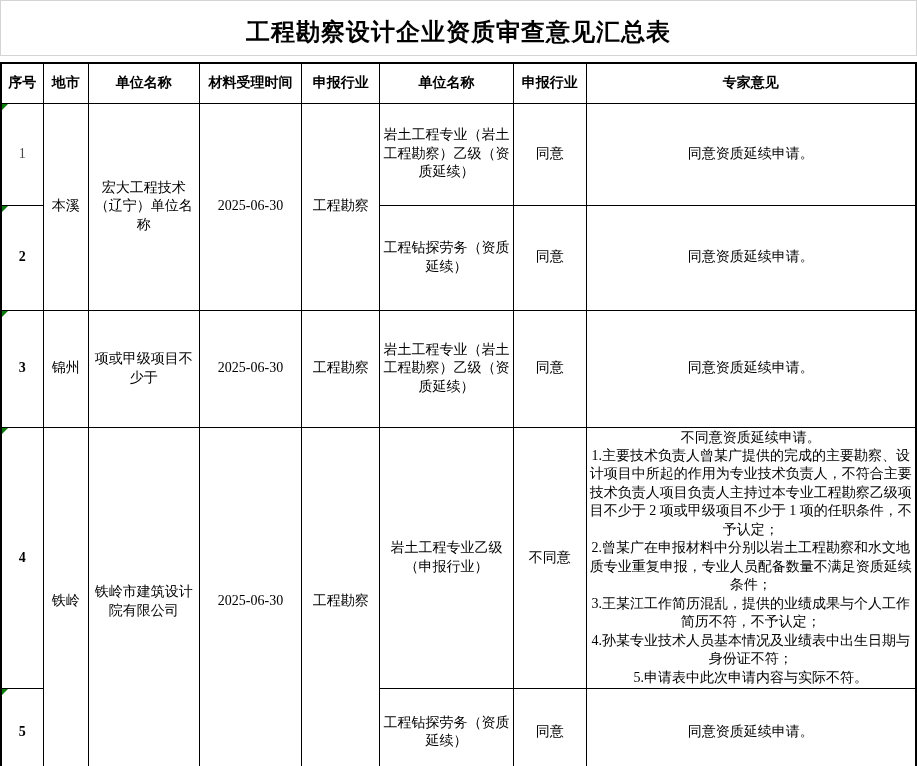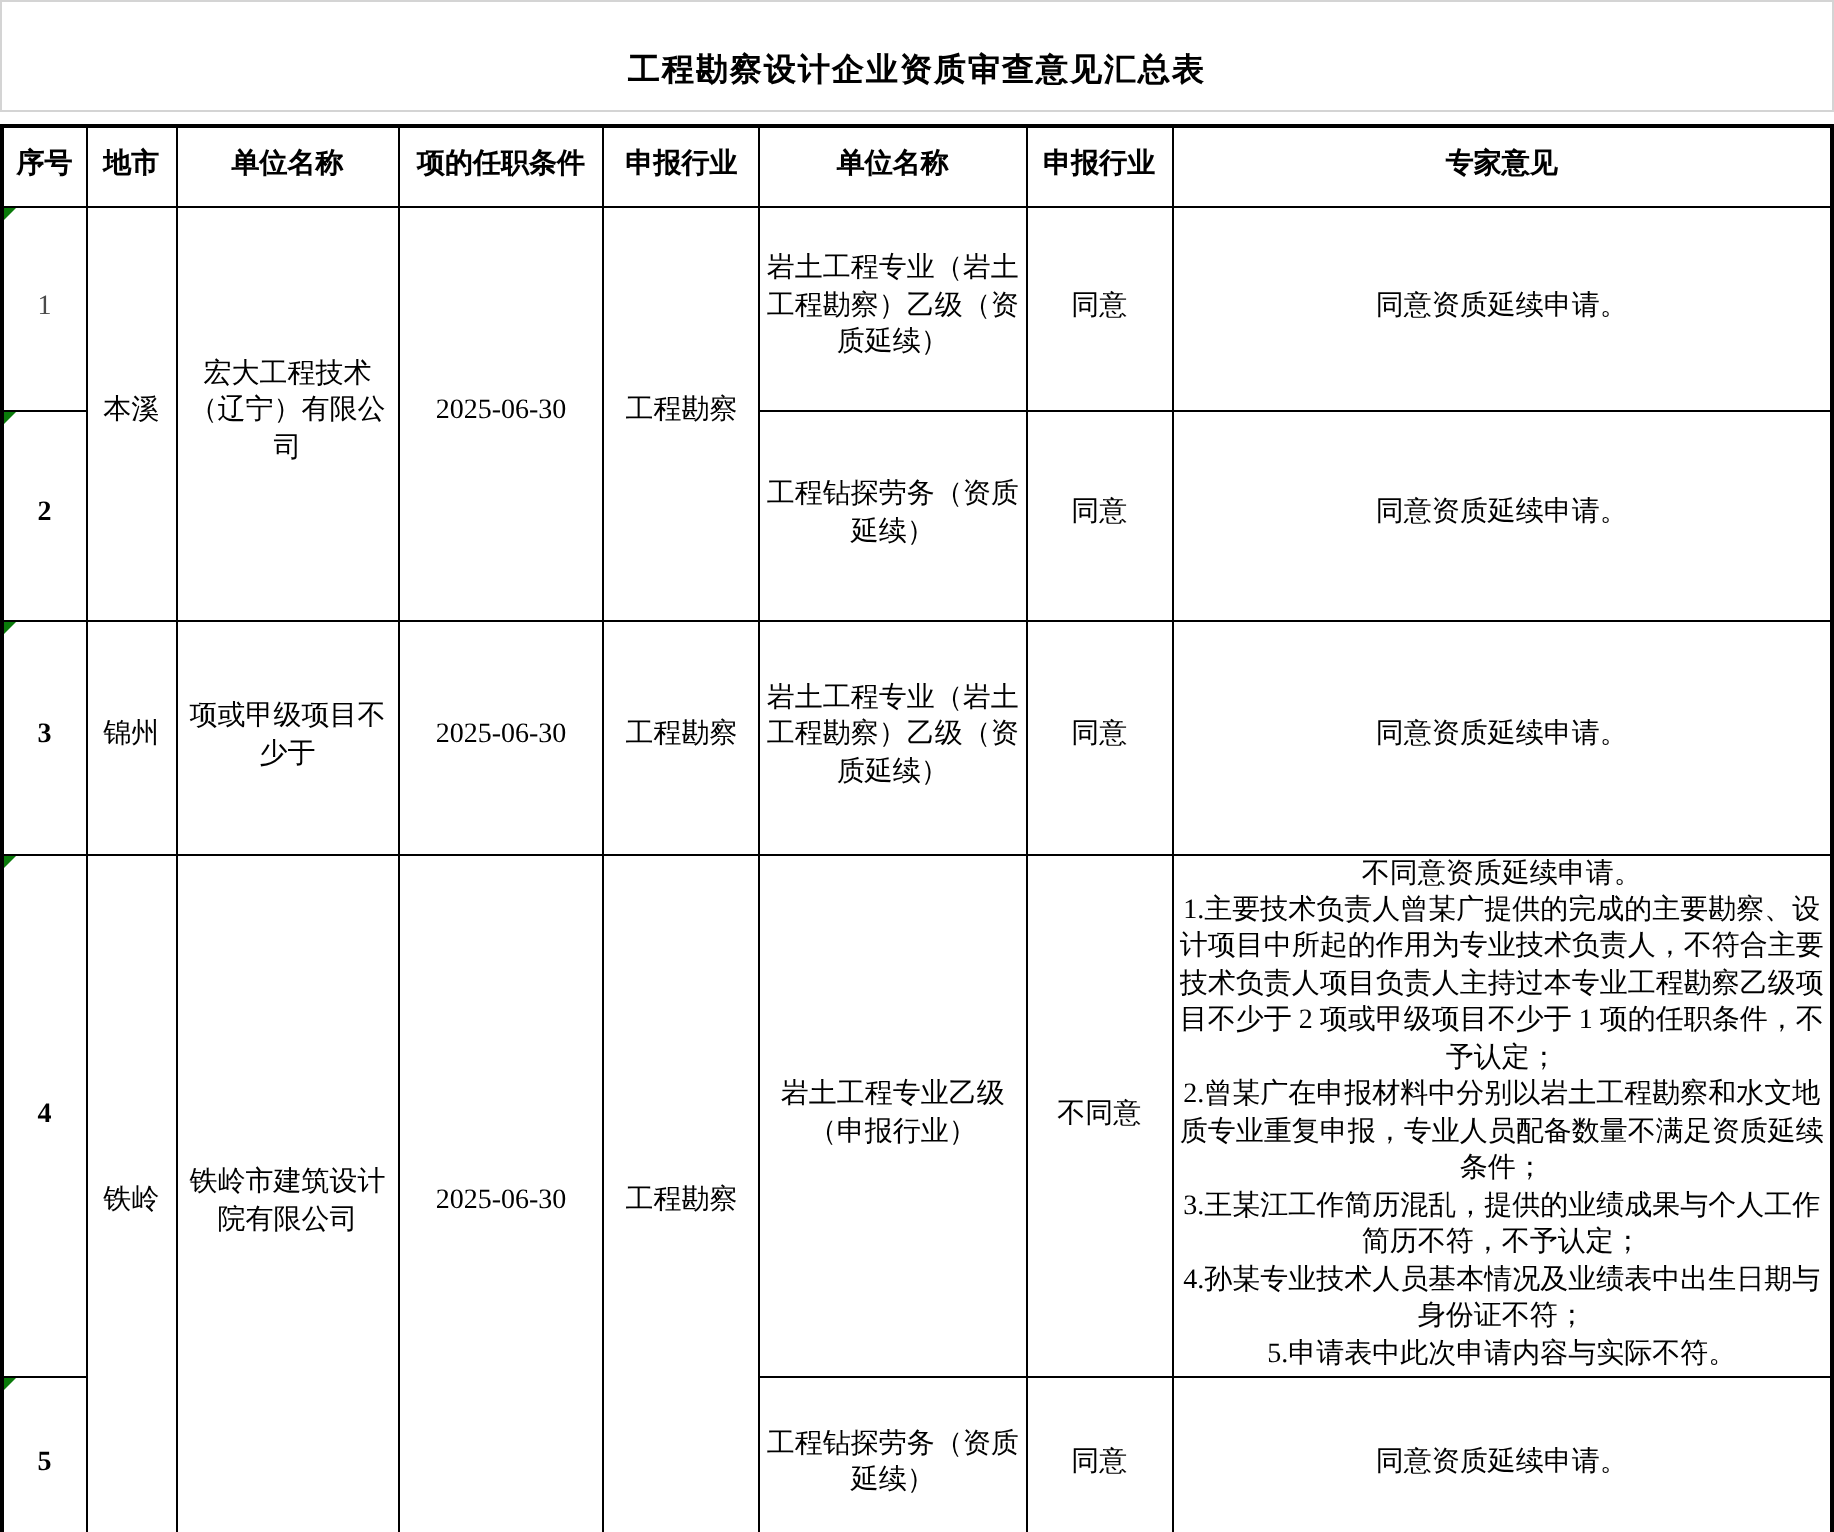--- a/index.html
+++ b/index.html
@@ -11,21 +11,21 @@
   }
   
   .title-strip{
     box-sizing:border-box;
     width:917px;height:56px;
     border:1px solid #d4d4d4;
     display:flex;align-items:flex-end;justify-content:center;
     padding-bottom:11px;
   }
   .doc-title{
-    font-size:16px;font-weight:bold;letter-spacing:1px;line-height:1;
+    font-size:24px;font-weight:bold;letter-spacing:1px;line-height:1;
   }
   .gap{height:6px;}
   
   table.review{
     border-collapse:collapse;table-layout:fixed;
     width:917px;
     border:2px solid #000;
   }
   table.review th,table.review td{
     border:1px solid #000;
@@ -78,35 +78,35 @@
     <col style="width:78px">
       <col style="width:133px">
       <col style="width:73px">
       <col style="width:329px">
   </colgroup>
   <thead>
     <tr class="h-header">
       <th>序号</th>
       <th>地市</th>
       <th>单位名称</th>
-      <th>项的任职条件</th>
+      <th>材料受理时间</th>
       <th>申报行业</th>
       <th>单位名称</th>
       <th>申报行业</th>
       <th>专家意见</th>
     </tr>
   </thead>
   <tbody>
     <tr class="r1">
       <td class="serial muted">
         <span class="tri"></span>
         <span>1</span>
       </td>
       <td rowspan="2">本溪</td>
-      <td rowspan="2">宏大工程技术（辽宁）有限公司</td>
+      <td rowspan="2">宏大工程技术（辽宁）单位名称</td>
       <td rowspan="2">2025-06-30</td>
       <td rowspan="2">工程勘察</td>
       <td>岩土工程专业（岩土工程勘察）乙级（资质延续）</td>
       <td class="conclusion">同意</td>
       <td class="opinion">同意资质延续申请。</td>
     </tr>
     <tr class="r2">
       <td class="serial">
         <span class="tri"></span>
         <span>2</span>

